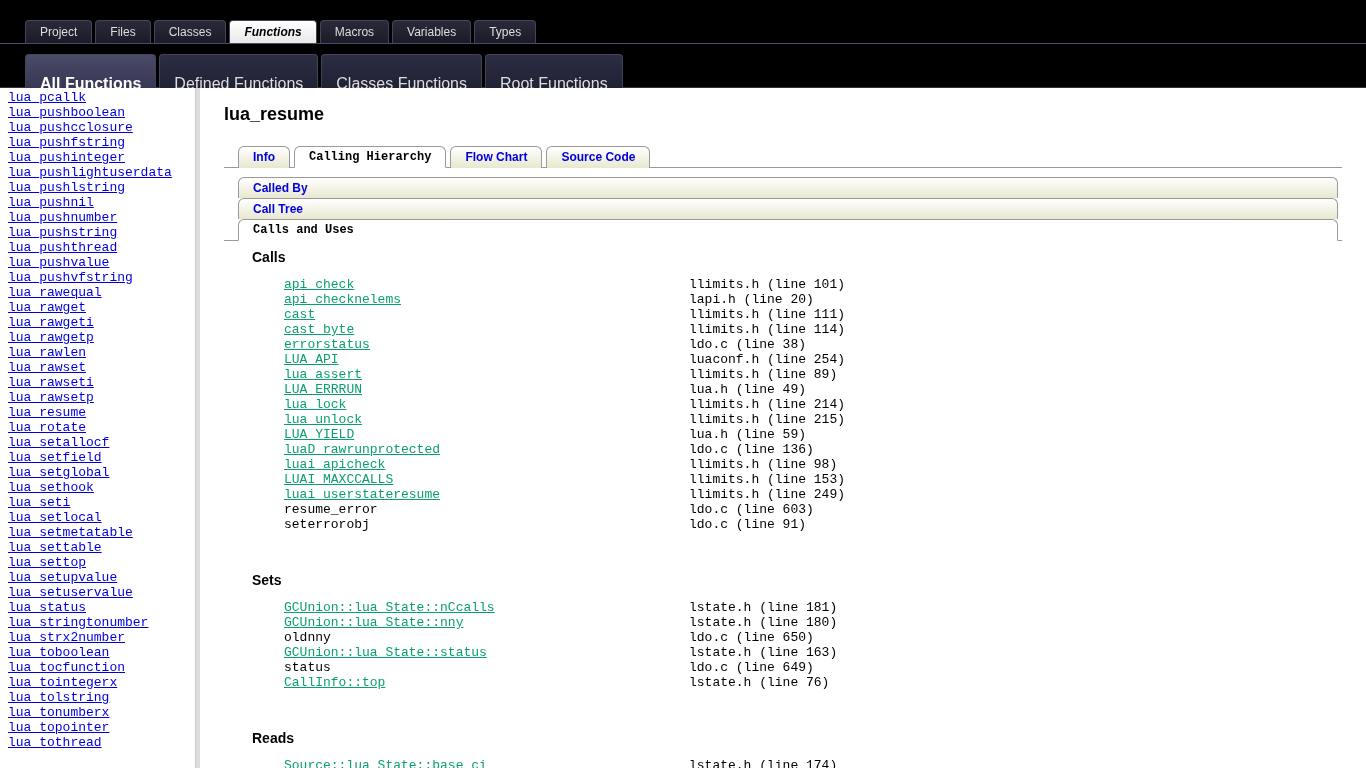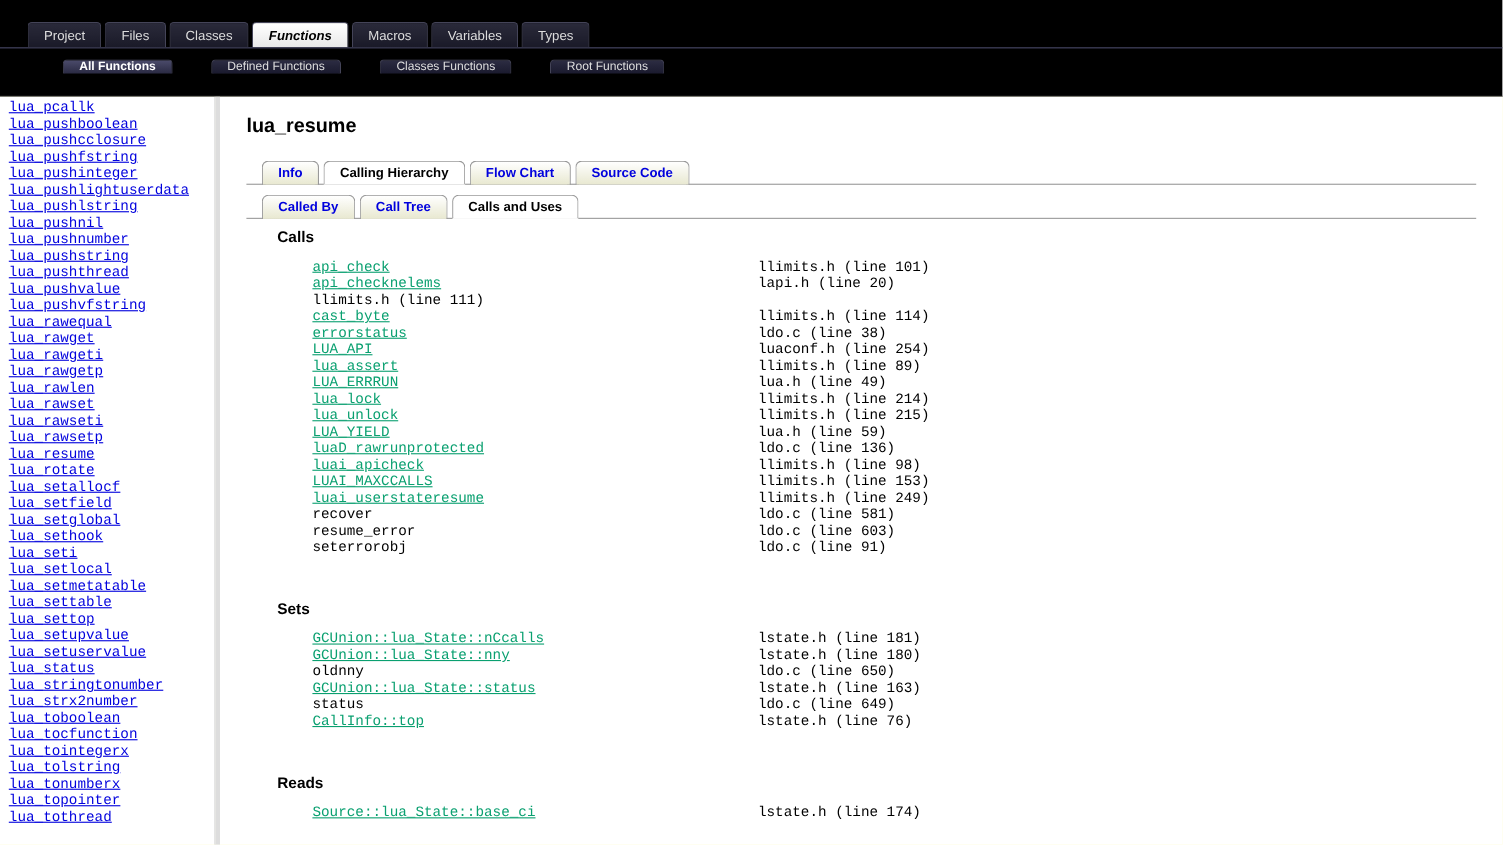--- a/index.html
+++ b/index.html
@@ -23,28 +23,27 @@
 }
 .dtab.active {
   background: linear-gradient(to bottom, #fff 0%, #e8e8e8 100%);
   color: #000;
   font-weight: bold;
   font-style: italic;
 }
 .dtab2 {
   background: linear-gradient(to bottom, #2c2c42 0%, #1a1a2e 100%);
   color: #ddd;
-  padding: 0 14px;
+  padding: 20px 14px;
   margin-right: 3px;
   border-radius: 4px 4px 0 0;
   border: 1px solid #444458;
   border-bottom: none;
-  font-size: 11px;
+  font-size: 16px;
   cursor: pointer;
-  margin-left: 32px;
 }
 .dtab2.active {
   background: linear-gradient(to bottom, #4a4a6a 0%, #2a2a42 100%);
   color: #fff;
   font-weight: bold;
 }
 
 .main-area { display: flex; height: calc(100vh - 88px); background: #fef9c3; }
 
 .sidebar {
@@ -80,39 +79,40 @@
   color: #000;
   margin-bottom: 20px;
 }
 
 .light-tabs, .light-tabs2 {
   display: flex;
   border-bottom: 1px solid #999;
   margin-bottom: 8px;
   padding-left: 14px;
 }
-.light-tabs2 { margin-bottom: 2px; }
+.light-tabs2 { margin-bottom: 2px; flex-direction: column; }
 .ltab {
   background: linear-gradient(to bottom, #fff 0%, #e8e8d0 100%);
   color: #0000dd;
   font-weight: bold;
   font-size: 12px;
   padding: 3px 14px;
   margin-right: 4px;
   border: 1px solid #999;
   border-bottom: none;
   border-radius: 6px 6px 0 0;
   cursor: pointer;
   position: relative;
   top: 1px;
 }
 .ltab.active {
   background: #fff;
   color: #000;
   border-bottom: 1px solid #fff;
+  font-family: Liberation Mono, monospace;
 }
 
 .section-title {
   font-weight: bold;
   font-size: 14px;
   color: #000;
   margin: 8px 0 12px 28px;
 }
 .section-title.spaced { margin-top: 40px; }
 
@@ -216,20 +216,21 @@
           <div class="item-list">
             <div class="item-row">
               <span class="item-name"><span class="item-link">api_check</span></span>
               <span class="item-loc">llimits.h (line 101)</span>
             </div>
             <div class="item-row">
               <span class="item-name"><span class="item-link">api_checknelems</span></span>
               <span class="item-loc">lapi.h (line 20)</span>
             </div>
             <div class="item-row">
+              <span class="item-name"><span class="item-link">cast</span></span>
               <span class="item-loc">llimits.h (line 111)</span>
             </div>
             <div class="item-row">
               <span class="item-name"><span class="item-link">cast_byte</span></span>
               <span class="item-loc">llimits.h (line 114)</span>
             </div>
             <div class="item-row">
               <span class="item-name"><span class="item-link">errorstatus</span></span>
               <span class="item-loc">ldo.c (line 38)</span>
             </div>
@@ -265,24 +266,20 @@
               <span class="item-name"><span class="item-link">luai_apicheck</span></span>
               <span class="item-loc">llimits.h (line 98)</span>
             </div>
             <div class="item-row">
               <span class="item-name"><span class="item-link">LUAI_MAXCCALLS</span></span>
               <span class="item-loc">llimits.h (line 153)</span>
             </div>
             <div class="item-row">
               <span class="item-name"><span class="item-link">luai_userstateresume</span></span>
               <span class="item-loc">llimits.h (line 249)</span>
-            </div>
-            <div class="item-row">
-              <span class="item-name"><span class="item-plain">recover</span></span>
-              <span class="item-loc">ldo.c (line 581)</span>
             </div>
             <div class="item-row">
               <span class="item-name"><span class="item-plain">resume_error</span></span>
               <span class="item-loc">ldo.c (line 603)</span>
             </div>
             <div class="item-row">
               <span class="item-name"><span class="item-plain">seterrorobj</span></span>
               <span class="item-loc">ldo.c (line 91)</span>
             </div>
           </div>

